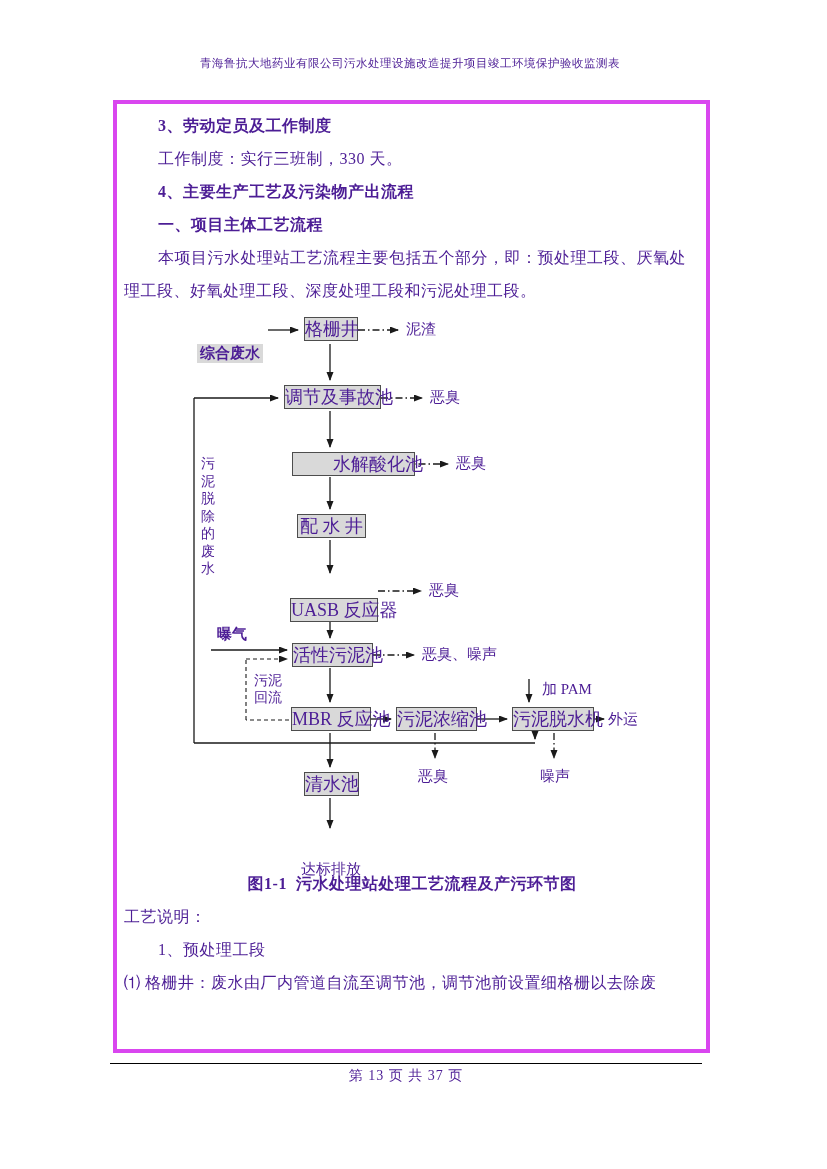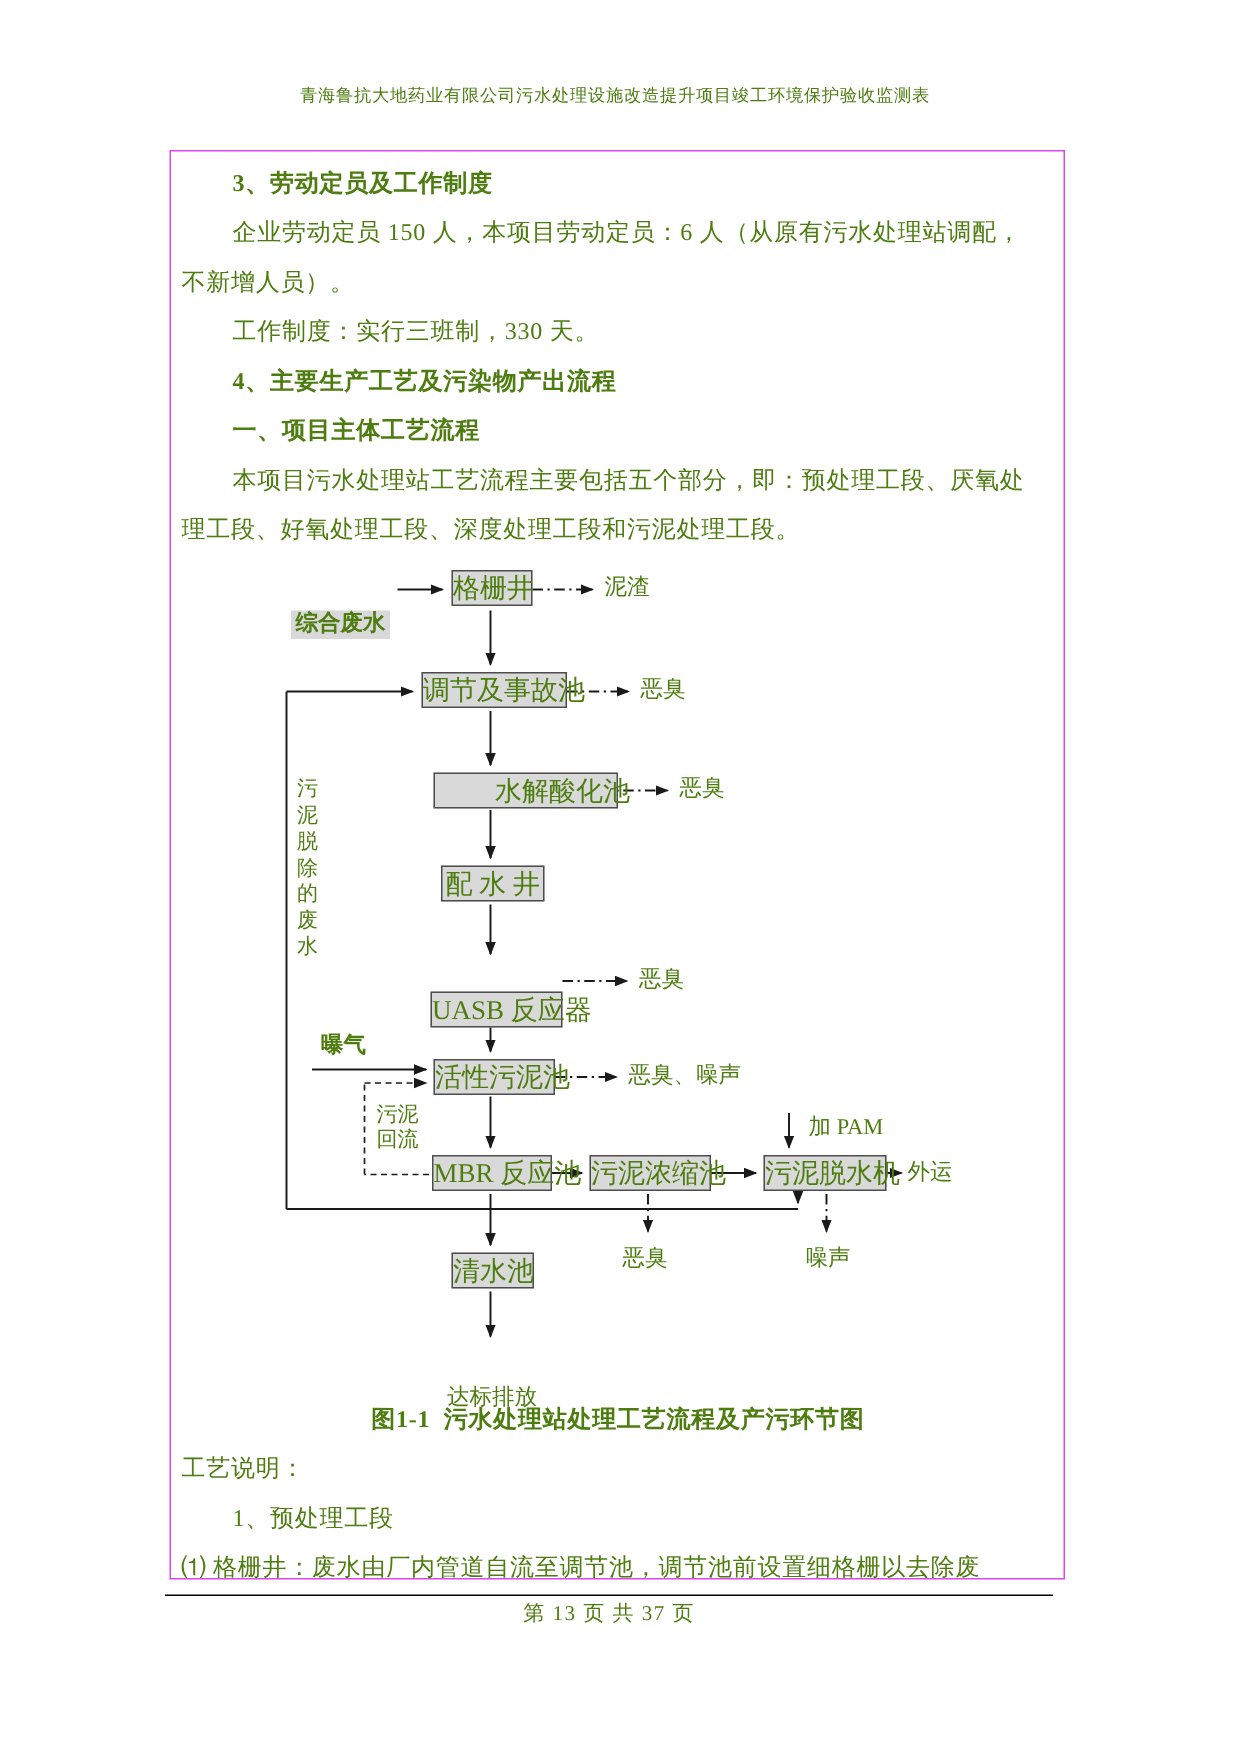--- a/index.html
+++ b/index.html
@@ -1,26 +1,26 @@
 <!DOCTYPE html>
 <html><head>
 <meta charset="utf-8">
 <style>
   html,body{margin:0;padding:0;background:#fff;}
   .page{
     position:relative;width:827px;height:1169px;background:#ffffff;
-    font-family:"Liberation Serif","DejaVu Serif",serif;color:#4d7c0f;overflow:hidden;
+    font-family:"Liberation Serif","DejaVu Serif",serif;color:#4c1d95;overflow:hidden;
   }
   .header-title{
     position:absolute;top:56px;left:100px;width:620px;text-align:center;
     font-size:11.5px;letter-spacing:.5px;white-space:nowrap;
   }
   .content-box{
     position:absolute;top:100px;left:113px;width:597px;height:953px;
-    border:1px solid #d946ef;box-sizing:border-box;padding:5px 6px 0 7px;overflow:hidden;
+    border:4px solid #d946ef;box-sizing:border-box;padding:5px 6px 0 7px;overflow:hidden;
   }
   .content-box p{margin:0;font-size:16px;line-height:33px;white-space:pre-wrap;letter-spacing:.5px;}
   .h{font-weight:bold;text-indent:34px;}
   .indent{text-indent:34px;}
   .caption{font-weight:bold;text-align:center;}
   
   .flowchart{position:relative;width:540px;height:556px;margin:4px 0 0 60px;font-size:15px;line-height:1;}
   .flowchart svg{position:absolute;left:0;top:0;}
   .fc-box{
     position:absolute;background:#d9d9d9;border:1px solid #4d4d4d;
@@ -41,22 +41,20 @@
 </style>
 </head>
 <body>
 
 <div class="page">
 
   <div class="header-title">青海鲁抗大地药业有限公司污水处理设施改造提升项目竣工环境保护验收监测表</div>
 
   <div class="content-box">
     <p class="h">3、劳动定员及工作制度</p>
-    <p class="indent">企业劳动定员 150 人，本项目劳动定员：6 人（从原有污水处理站调配，
-不新增人员）。</p>
     <p class="indent">工作制度：实行三班制，330 天。</p>
     <p class="h">4、主要生产工艺及污染物产出流程</p>
     <p class="h">一、项目主体工艺流程</p>
     <p class="indent">本项目污水处理站工艺流程主要包括五个部分，即：预处理工段、厌氧处
 理工段、好氧处理工段、深度处理工段和污泥处理工段。</p>
 
     <div class="flowchart">
       <svg width="540" height="556" viewBox="0 0 540 556">
         <defs>
           <marker id="arr" markerWidth="9" markerHeight="8" refX="8" refY="3.5" orient="auto" markerUnits="userSpaceOnUse">

